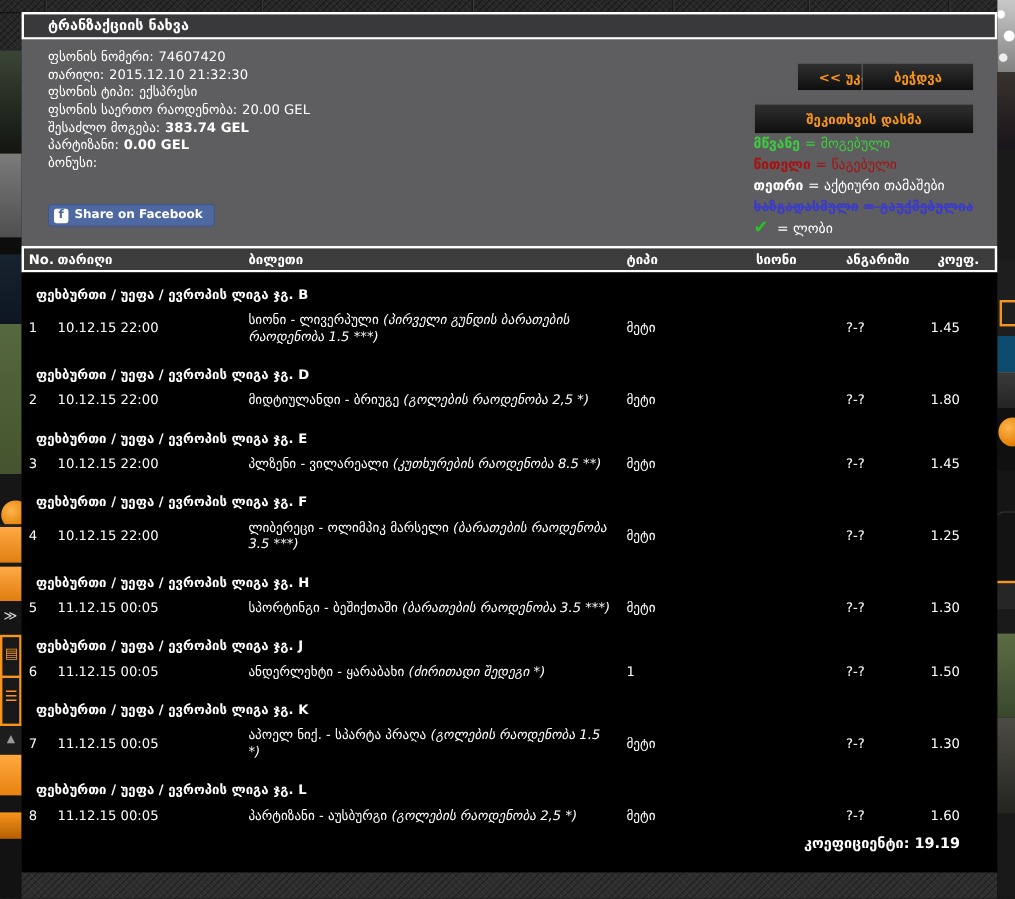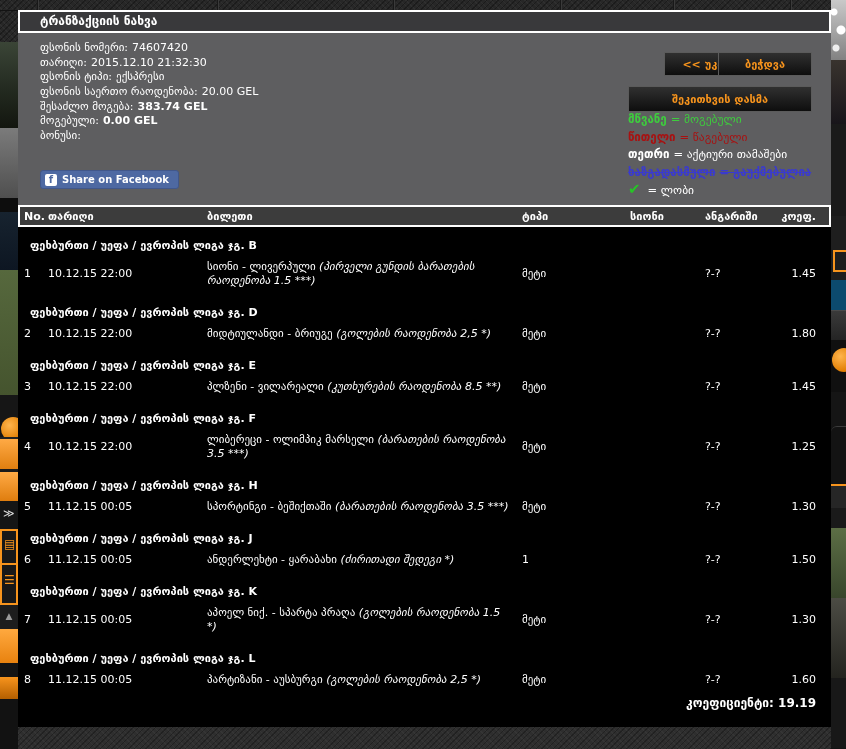--- a/index.html
+++ b/index.html
@@ -51,21 +51,21 @@
   .legend { position:absolute; left:610px; top:78px; font-size:11.5px; }
   .legend-line { height:17.6px; line-height:17.6px; white-space:nowrap; }
   .legend-term { font-weight:bold; margin-right:4px; }
   .legend-line.strike { text-decoration:line-through; font-weight:bold; }
   .check-icon { color:#27c427; font-weight:bold; font-size:15px; margin-right:7px; }
 
   
   .table-header { border:2px solid #fff; background:#3c3c3c; height:22px;
     display:grid; grid-template-columns:28px 159px 303px 120px 75px 50px 1fr;
     align-items:center; color:#fff; font-weight:bold; font-size:11px; }
-  .table-body { background:#000; height:500px; overflow:hidden; color:#fff; font-size:11px; padding:4px 2px 0 2px; }
+  .table-body { background:#000; height:500px; overflow:hidden; color:#fff; font-size:11px; padding:4px 18px 0 2px; }
   .c-no { padding-left:4px; }
   .c-type { padding-left:12px; }
   .c-score { text-align:left; }
   .c-coef { text-align:right; padding-right:13px; }
   .group-header { margin-top:12px; padding-left:10px; font-weight:bold; font-size:11px; line-height:16px; }
   .group-header:first-child { margin-top:7px; }
   .trow { display:grid; grid-template-columns:28px 159px 303px 120px 75px 50px 1fr;
     align-items:center; padding:6px 0 5px 0; line-height:14px; }
   .market { font-style:italic; }
   .table-footer { margin-top:4px; text-align:right; padding-right:13px; font-size:12px; font-weight:bold; color:#fff; }
@@ -146,21 +146,21 @@
   <div class="modal">
     <div class="modal-titlebar">ტრანზაქციის ნახვა</div>
 
     <div class="modal-body">
       <div class="info">
         <div class="info-line"><span class="info-label">ფსონის ნომერი:</span><span class="info-value">74607420</span></div>
         <div class="info-line"><span class="info-label">თარიღი:</span><span class="info-value">2015.12.10 21:32:30</span></div>
         <div class="info-line"><span class="info-label">ფსონის ტიპი:</span><span class="info-value">ექსპრესი</span></div>
         <div class="info-line"><span class="info-label">ფსონის საერთო რაოდენობა:</span><span class="info-value">20.00 GEL</span></div>
         <div class="info-line"><span class="info-label">შესაძლო მოგება:</span><span class="info-value" style="font-weight: bold; text-align: right;">383.74 GEL</span></div>
-        <div class="info-line"><span class="info-label">მოგებული:</span><span class="info-value" style="font-weight: bold;">0.00 GEL</span></div>
+        <div class="info-line"><span class="info-label">პარტიზანი:</span><span class="info-value" style="font-weight: bold;">0.00 GEL</span></div>
         <div class="info-line"><span class="info-label">ბონუსი:</span><span class="info-value"></span></div>
       </div>
 
       <div class="fb-button">
         <span class="fb-f">f</span>
         <span>Share on Facebook</span>
       </div>
 
       <div class="btn btn-back">&lt;&lt; უკან</div>
       <div class="btn btn-print">ბეჭდვა</div>

